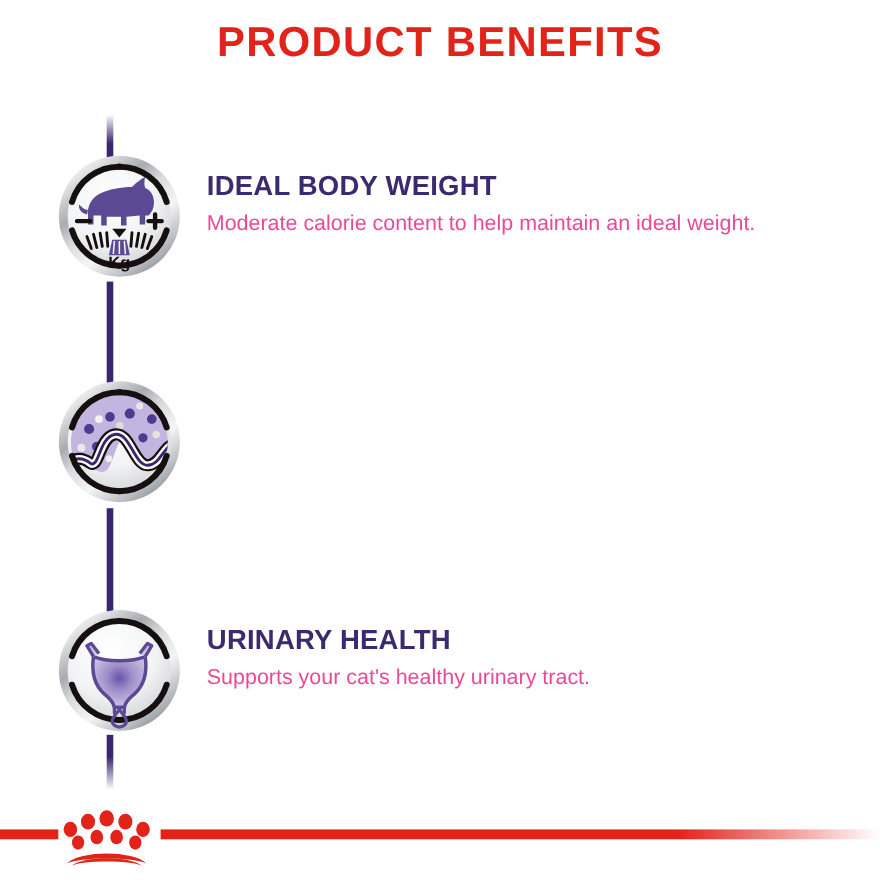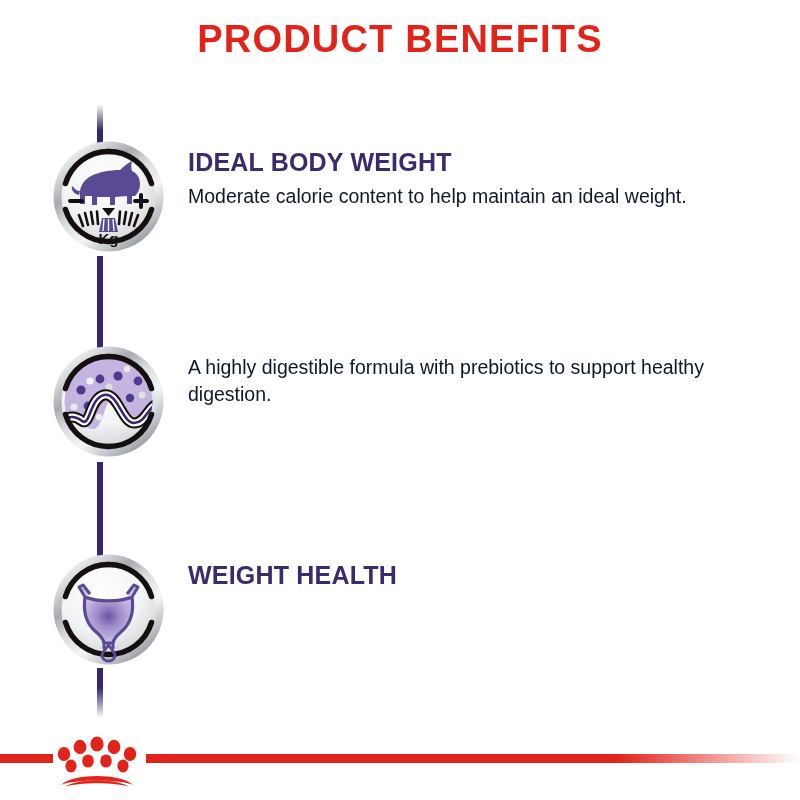--- a/index.html
+++ b/index.html
@@ -68,35 +68,35 @@
     left: 52px;
     top: 0;
     width: 113px;
     height: 113px;
   }
   .medallion svg { display: block; width: 113px; height: 113px; }
 
   .benefit-text {
     position: absolute;
     left: 188px;
-    top: 9px;
+    top: 16px;
     width: 580px;
   }
   .benefit-heading {
     font-size: 25px;
     font-weight: 700;
     color: #3b2a6e;
     letter-spacing: 0.2px;
     line-height: 1.1;
     margin-bottom: 6px;
   }
   .benefit-body {
     font-size: 19.5px;
     font-weight: 400;
-    color: #0f172a;
+    color: #ec4899;
     line-height: 1.38;
     max-width: 572px;
   }
 
   
   .footer {
     position: absolute;
     left: 0;
     top: 735px;
     width: 800px;
@@ -282,21 +282,20 @@
         </g>
 
         <path d="M 56.5 11.5 A 45 45 0 0 1 99.5 43.5" fill="none" stroke="#15100f" stroke-width="5.5" stroke-linecap="round"></path>
         <path d="M 99.5 69.5 A 45 45 0 0 1 56.5 101.5" fill="none" stroke="#15100f" stroke-width="5.5" stroke-linecap="round"></path>
         <path d="M 56.5 101.5 A 45 45 0 0 1 13.5 69.5" fill="none" stroke="#15100f" stroke-width="5.5" stroke-linecap="round"></path>
         <path d="M 13.5 43.5 A 45 45 0 0 1 56.5 11.5" fill="none" stroke="#15100f" stroke-width="5.5" stroke-linecap="round"></path>
       </svg>
     </div>
 
     <div class="benefit-text">
-      <div class="benefit-body">A highly digestible formula with prebiotics to support healthy digestion.</div>
     </div>
   </div>
 
   <div class="benefit benefit-3">
 
     <div class="medallion">
       <svg viewBox="0 0 113 113" xmlns="http://www.w3.org/2000/svg">
         <defs>
           <linearGradient id="chrome3" x1="0%" y1="0%" x2="75%" y2="100%">
             <stop offset="0%" stop-color="#ffffff"></stop>
@@ -335,21 +334,22 @@
         <path d="M 80 44 L 86 34 L 82 32 L 75 41" fill="#cfc3e6" stroke="#5b4a93" stroke-width="3" stroke-linejoin="round"></path>
 
         <path d="M 52 90 L 52 95 M 61 90 L 61 95" stroke="#5b4a93" stroke-width="3" stroke-linecap="round"></path>
 
         <path d="M 56.5 92 C 53 97 50 99.5 50 102.5 C 50 105.6 53 108 56.5 108
                  C 60 108 63 105.6 63 102.5 C 63 99.5 60 97 56.5 92 Z" fill="none" stroke="#5b4a93" stroke-width="3" stroke-linejoin="round"></path>
       </svg>
     </div>
 
     <div class="benefit-text">
-      <div class="benefit-heading">WEIGHT HEALTH</div>
+      <div class="benefit-heading">URINARY HEALTH</div>
+      <div class="benefit-body">Supports your cat's healthy urinary tract.</div>
     </div>
   </div>
 
   <div class="footer">
     <div class="rule-left"></div>
     <div class="rule-right"></div>
 
     <div class="crown">
       <svg viewBox="0 0 84 52" xmlns="http://www.w3.org/2000/svg">
         <g fill="#e2231a">

